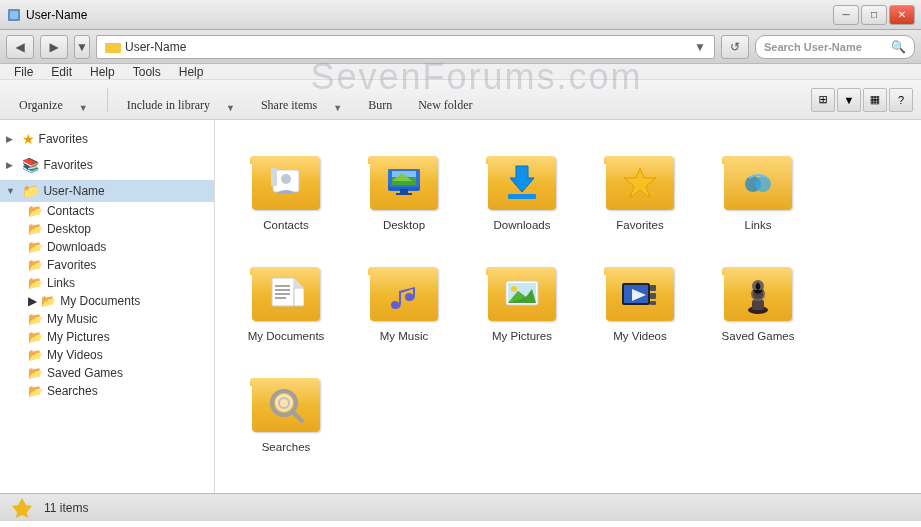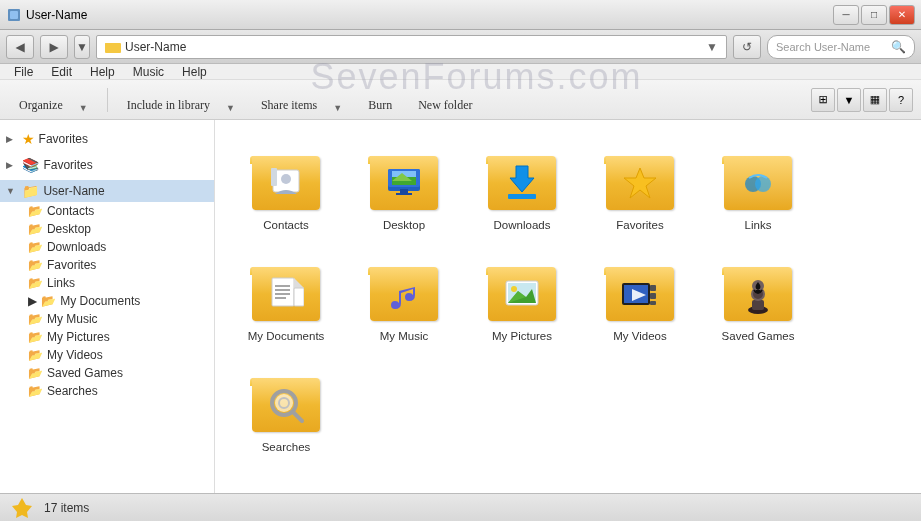--- a/index.html
+++ b/index.html
@@ -40,23 +40,23 @@
       background: linear-gradient(to bottom, #f5f5f5, #ddd);
       display: flex; align-items: center; justify-content: center;
       cursor: pointer; font-size: 12px; color: #555;
     }
     .address-box {
       flex: 1; height: 24px; border: 1px solid #aaa; border-radius: 2px;
       background: white; display: flex; align-items: center; padding: 0 8px;
       font-size: 12px; color: #333;
     }
     .search-box {
-      width: 148px; height: 24px; border: 1px solid #aaa; border-radius: 10px;
+      width: 160px; height: 24px; border: 1px solid #aaa; border-radius: 10px;
       background: white; display: flex; align-items: center; padding: 0 8px;
-      font-size: 12px; color: #999;
+      font-size: 12px; color: #999; font-weight: bold;
     }
     .search-icon { margin-left: auto; color: #666; }
 
     
     .menu-bar {
       background: #f0f0f0;
       height: 16px;
       display: flex;
       align-items: center;
       padding: 0 6px;
@@ -236,21 +236,21 @@
   <div class="search-box">
     <span style="color:#999;font-size:11px;">Search User-Name</span>
     <span class="search-icon">🔍</span>
   </div>
 </div>
 
 <div class="menu-bar">
   <span class="menu-item">File</span>
   <span class="menu-item">Edit</span>
   <span class="menu-item">Help</span>
-  <span class="menu-item">Music</span>
+  <span class="menu-item">Tools</span>
   <span class="menu-item">Help</span>
 </div>
 
 <div class="toolbar">
   <button class="tool-btn">
     <span>Organize</span>
     <span class="arrow">▼</span>
   </button>
   <div class="tool-sep"></div>
   <button class="tool-btn">
@@ -537,16 +537,16 @@
       <div class="file-label">Searches</div>
     </div>
 
   </div>
 </div>
 
 <div class="status-bar">
   <svg width="24" height="24" viewBox="0 0 24 24">
     <polygon points="12,2 16,9 22,10 17,16 18,22 12,19 6,22 7,16 2,10 8,9" fill="#f0b820"></polygon>
   </svg>
-  <span class="status-text">17 items</span>
+  <span class="status-text">11 items</span>
 </div>
 
 </div>
 
 </body></html>

